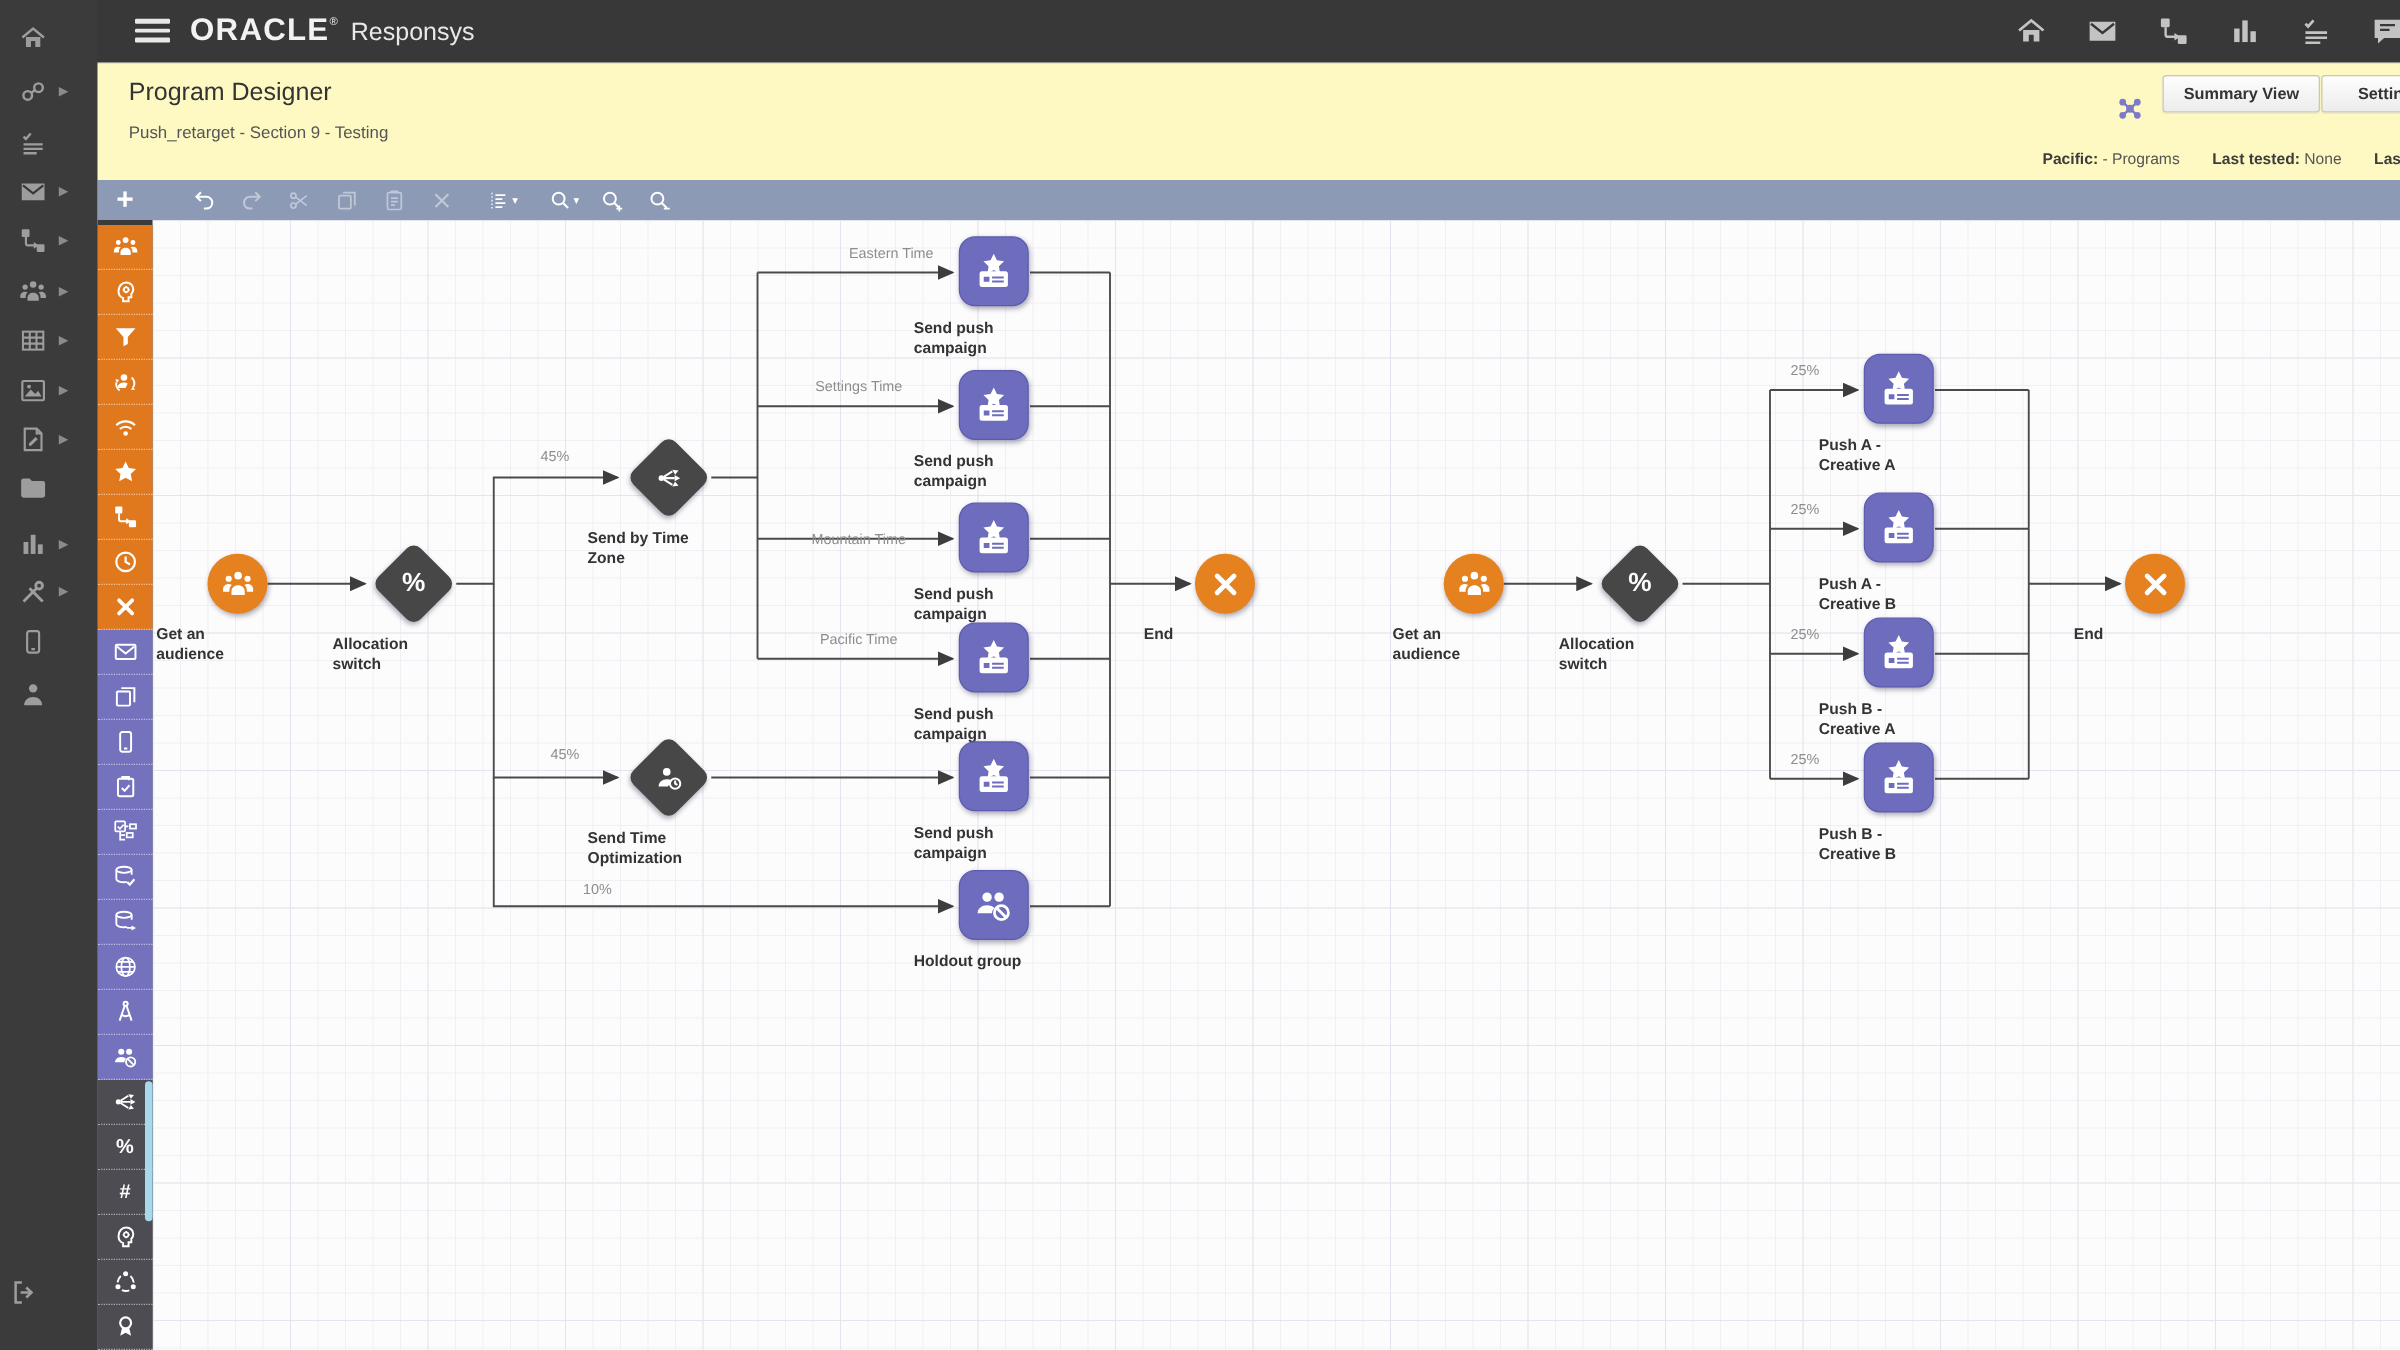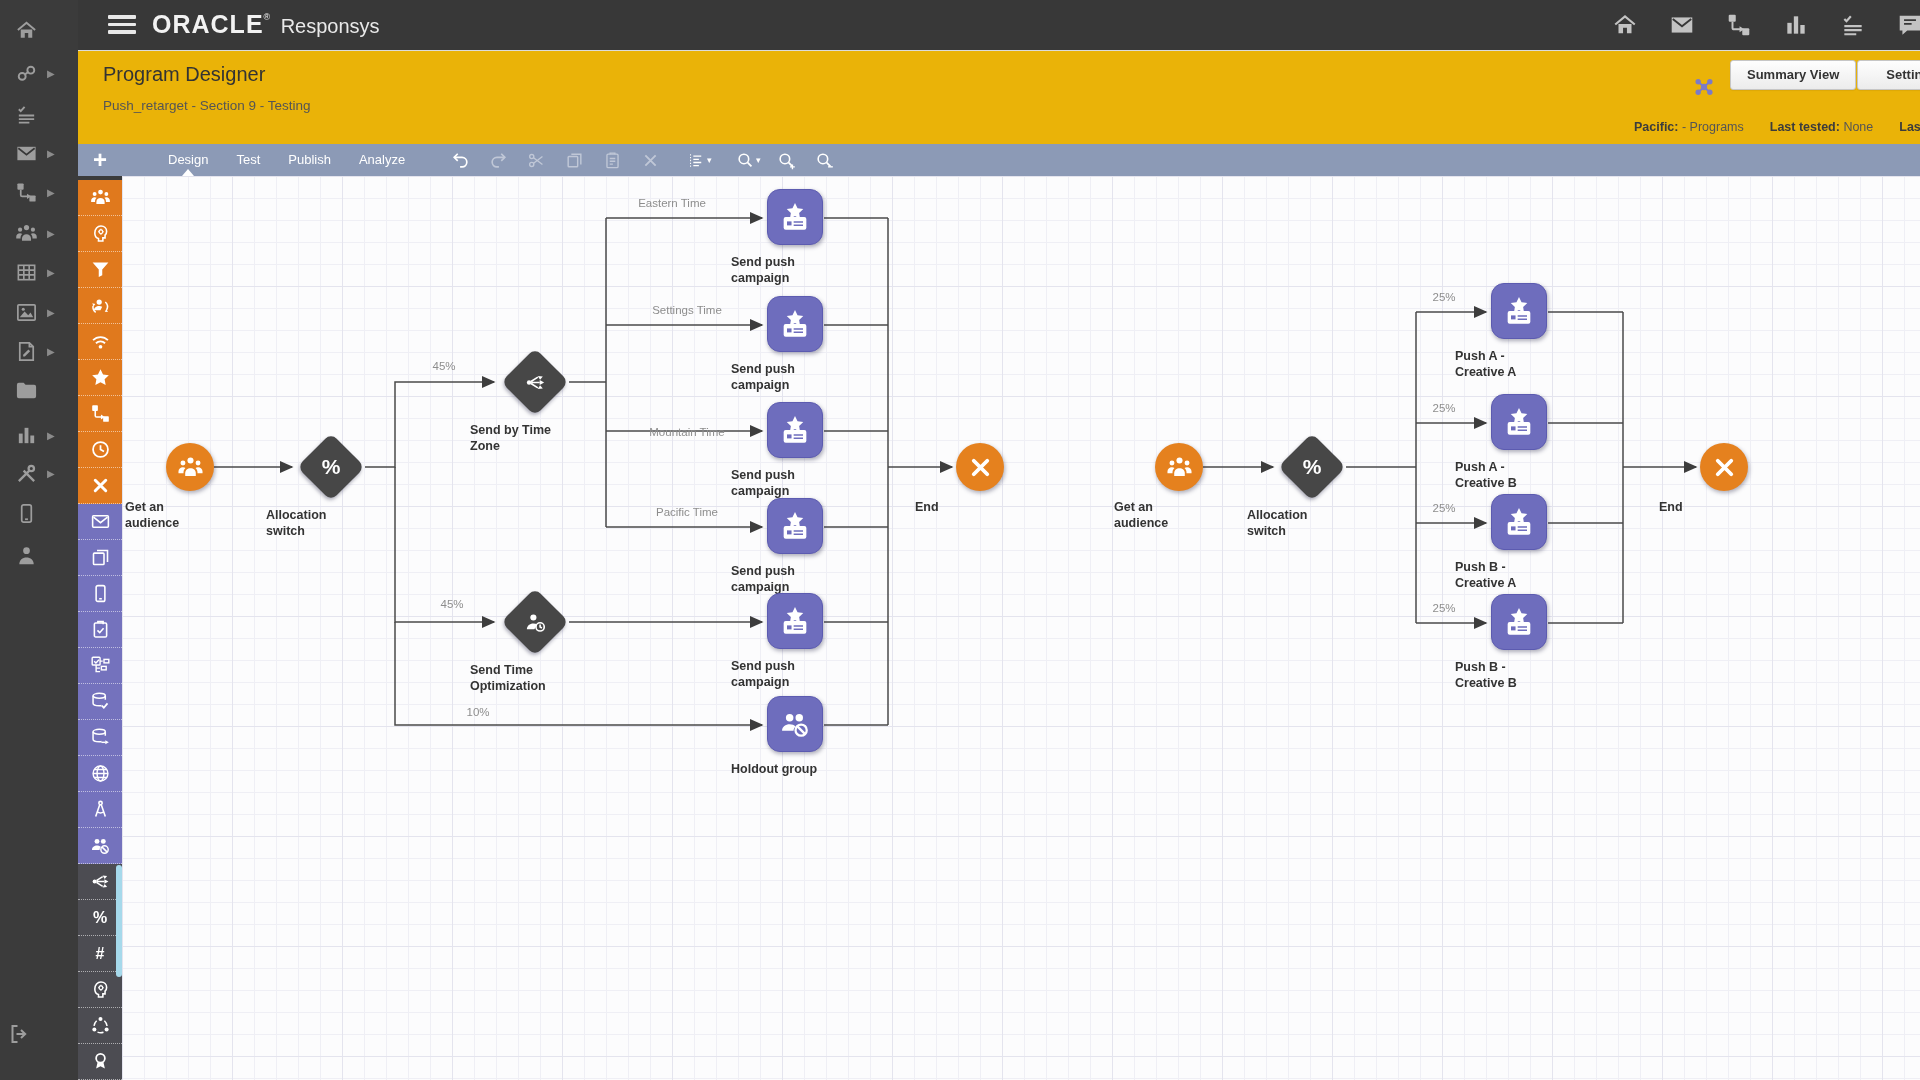--- a/index.html
+++ b/index.html
@@ -21,21 +21,21 @@
 
   
   .rail { position:absolute; left:0; top:0; width:78px; height:1080px; background:#3b3b3b; z-index:31; }
   .rail-item { position:absolute; left:0; width:78px; height:34px; display:flex; align-items:center; cursor:pointer; }
   .rail-item svg { width:23px; height:23px; margin-left:15px; color:#9d9d9d; }
   .rail-item .arr { color:#8b8b8b; font-size:10px; margin-left:9px; }
   .rail-logout { position:absolute; left:8px; top:1022px; width:34px; height:30px; color:#9d9d9d; cursor:pointer; }
   .rail-logout svg { width:24px; height:24px; }
 
   
-  .header { position:absolute; left:78px; top:50px; width:1842px; height:94px; background:#eab308; border-top:1px solid #dcdcdc; z-index:20; }
+  .header { position:absolute; left:78px; top:50px; width:1842px; height:94px; background:#fef9c3; border-top:1px solid #dcdcdc; z-index:20; }
   .h-title { position:absolute; left:25px; top:12px; font-size:20px; color:#333; }
   .h-sub { position:absolute; left:25px; top:47px; font-size:13.5px; color:#555; }
   .h-network { position:absolute; left:1612px; top:22px; width:28px; height:28px; color:#7b7bc8; cursor:pointer; }
   .h-network svg { width:28px; height:28px; }
   .btn { position:absolute; top:9px; height:30px; background:linear-gradient(#fefefe,#ececec); border:1px solid #c6c6c6; border-radius:3px; font-size:13px; font-weight:bold; color:#333; padding:0 16px; line-height:28px; cursor:pointer; box-shadow:0 1px 1px rgba(0,0,0,.06); white-space:nowrap; }
   .btn-summary { left:1652px; }
   .btn-settings { left:1779px; width:110px; }
   .h-meta { position:absolute; left:1556px; top:69px; font-size:12.5px; color:#555; white-space:nowrap; }
   .h-meta .mi { margin-right:26px; }
   .h-meta .ml { font-weight:bold; color:#3c3c3c; }
@@ -298,26 +298,20 @@
             <circle cx="12" cy="12" r="2.7"></circle>
           </g>
         </svg></div>
     <button class="btn btn-summary">Summary View</button>
     <button class="btn btn-settings">Settings</button>
     <div class="h-meta" id="h-meta"><span class="mi"><span class="ml">Pacific:</span> - Programs</span><span class="mi"><span class="ml">Last tested:</span> None</span><span class="mi"><span class="ml">Last sa</span> </span></div>
   </div>
 
   <div class="toolbar">
     <div class="tb-plus">+</div>
-    <div class="tabs" id="tabs">
-        <div class="tab active">Design<span class="caret-up"></span></div>
-        <div class="tab">Test</div>
-        <div class="tab">Publish</div>
-        <div class="tab">Analyze</div>
-      </div>
     <div class="tbtns" id="tbtns">
         <div class="tbtn">
           <svg viewBox="0 0 24 24">
             <g fill="none" stroke="currentColor" stroke-width="2.1">
               <path d="M8.5 3.5L4 8l4.5 4.5"></path>
               <path d="M4.5 8H14a6 6 0 0 1 6 6c0 3.6-2.7 6-6 6h-2.5"></path>
             </g>
           </svg>
         </div>
         <div class="tbtn dim">
@@ -874,21 +868,21 @@
         <div class="shape-circle">
           <svg viewBox="0 0 24 24">
             <path d="M6 6l12 12M18 6L6 18" stroke="currentColor" stroke-width="3.4" stroke-linecap="round" fill="none"></path>
           </svg>
         </div>
       </div>
       <div class="nlabel" style="left: 1537px; top: 323px;">End</div>
       <div class="elabel" style="left: 322px; top: 190px;">45%</div>
       <div class="elabel" style="left: 330px; top: 428px;">45%</div>
       <div class="elabel" style="left: 356px; top: 536px;">10%</div>
-      <div class="elabel" style="left: 550px; top: 27px;">Eastern Time</div>
+      <div class="elabel" style="left: 591px; top: 27px;">Eastern Time</div>
       <div class="elabel" style="left: 565px; top: 134px;">Settings Time</div>
       <div class="elabel" style="left: 565px; top: 256px;">Mountain Time</div>
       <div class="elabel" style="left: 565px; top: 336px;">Pacific Time</div>
       <div class="elabel" style="left: 1322px; top: 121px;">25%</div>
       <div class="elabel" style="left: 1322px; top: 232px;">25%</div>
       <div class="elabel" style="left: 1322px; top: 332px;">25%</div>
       <div class="elabel" style="left: 1322px; top: 432px;">25%</div>
     </div>
 
 </div>

